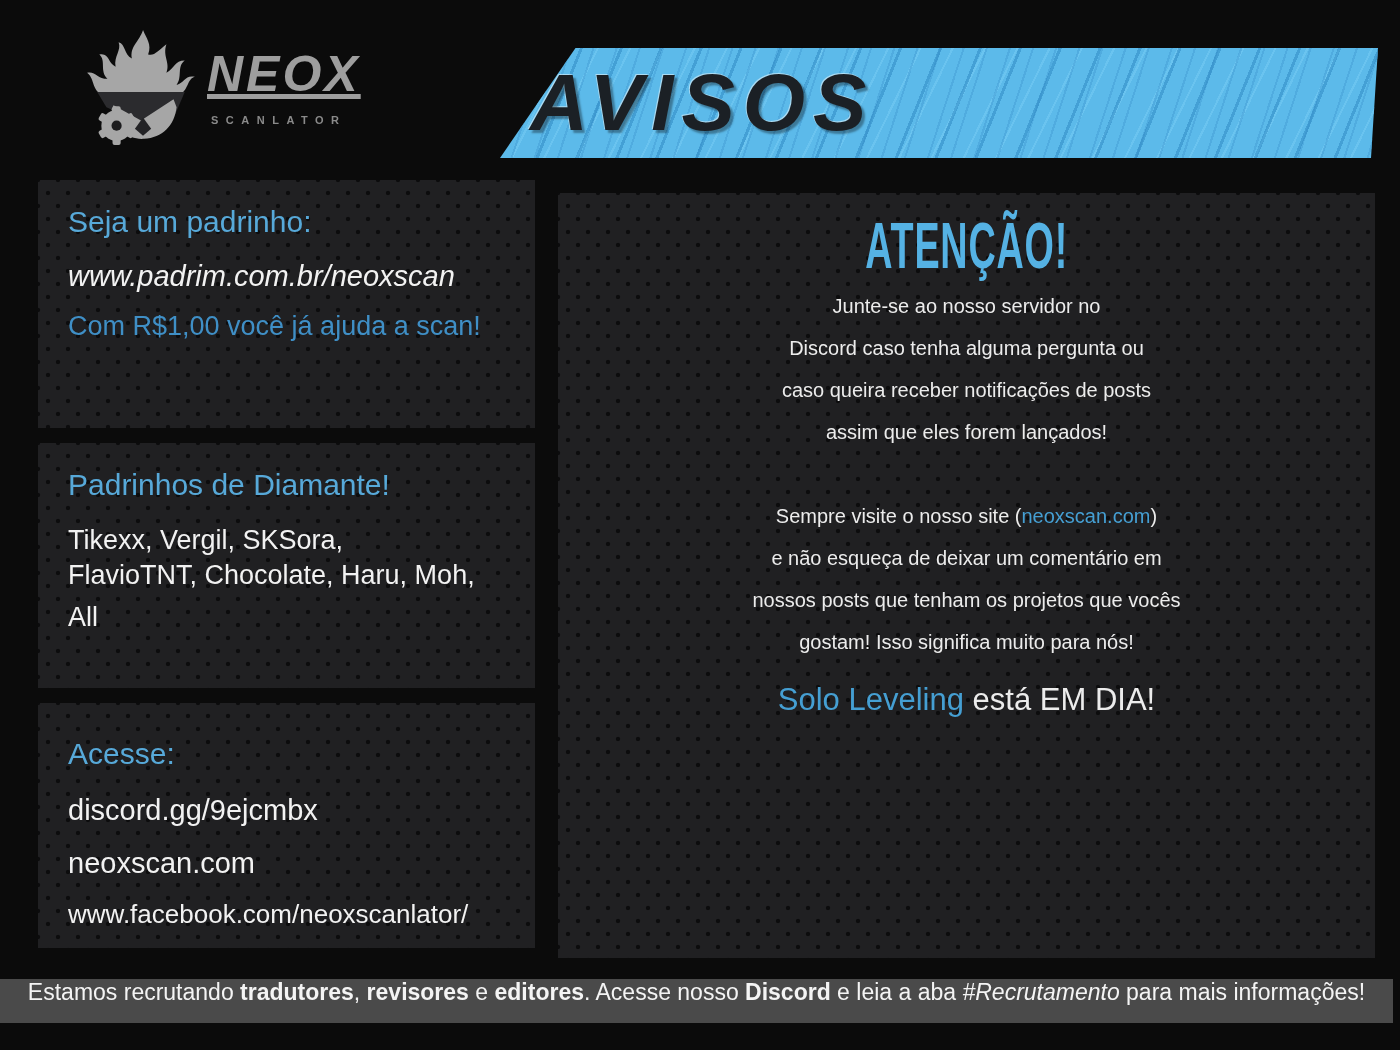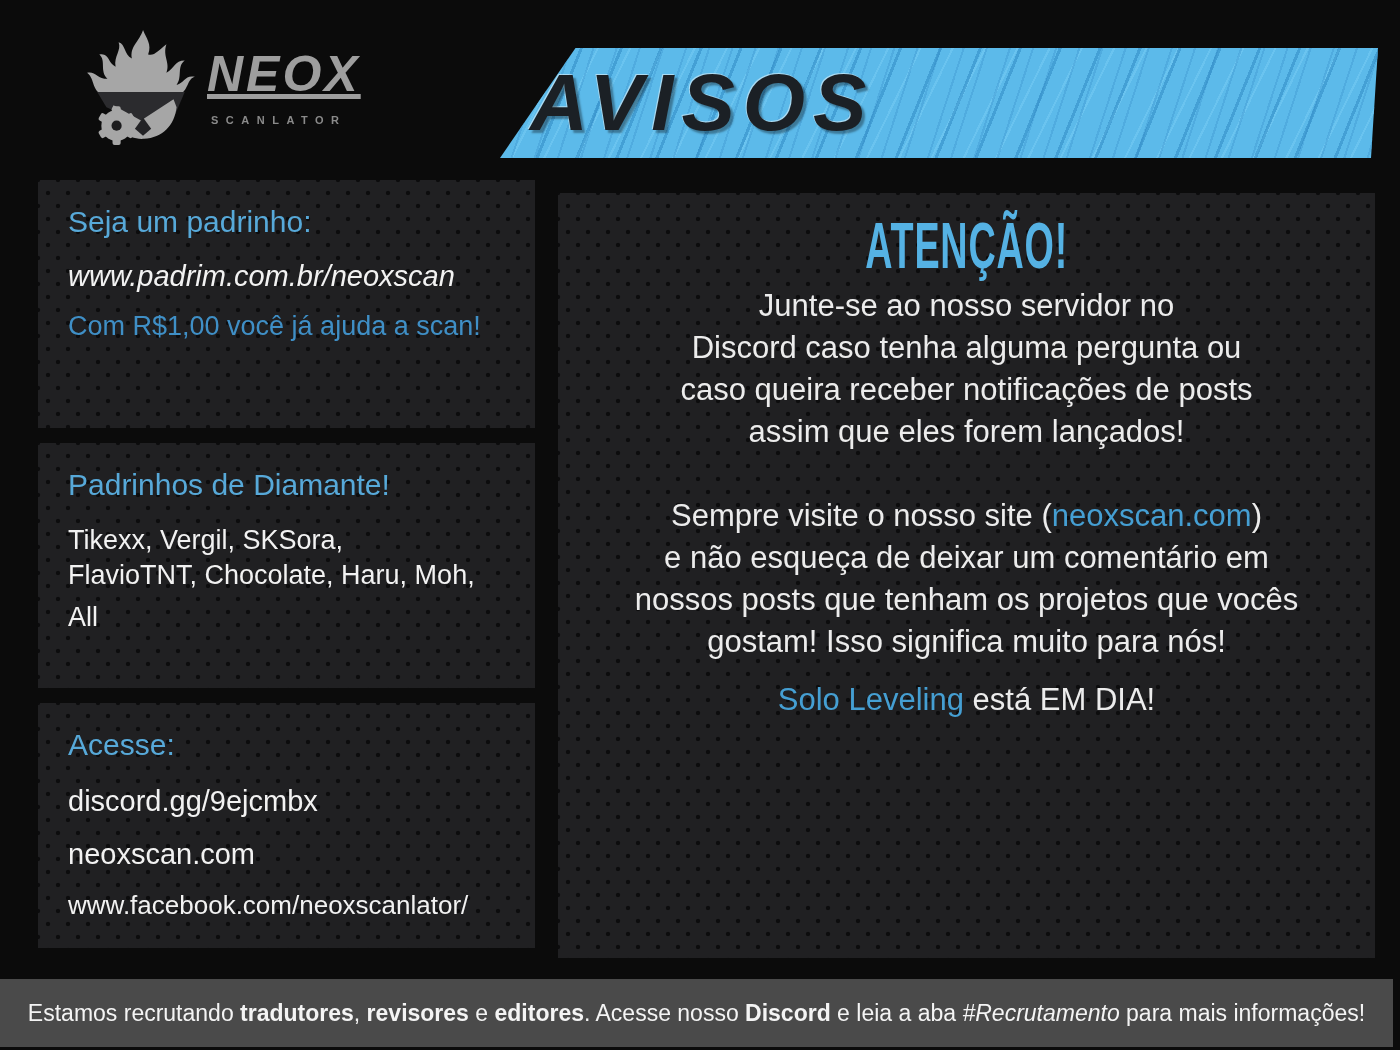--- a/index.html
+++ b/index.html
@@ -44,48 +44,48 @@
     background-image:
       radial-gradient(circle, #0c0c0d 1.8px, transparent 2.6px),
       radial-gradient(circle, #0c0c0d 1.8px, transparent 2.6px);
     background-size:20px 26px;
     background-position:0 0, 10px 13px;
     box-sizing:border-box;
   }
   .p-left{left:38px;width:497px;padding:24px 16px 0 30px;}
   #panel-padrinho{top:180px;height:248px;}
   #panel-diamante{top:443px;height:245px;}
-  #panel-acesse{top:703px;height:245px;padding-top:24px;}
+  #panel-acesse{top:703px;height:245px;padding-top:33px;}
   .h-blue{color:#57a9d9;font-size:30px;line-height:36px;}
   .url-white{color:#f2f2f2;font-style:italic;font-size:29px;line-height:40px;margin-top:16px;}
   .note-blue{color:#3f8fc6;font-size:27px;line-height:36px;margin-top:12px;}
   .names{color:#f2f2f2;font-size:27px;line-height:35px;margin-top:20px;}
   .link-line{color:#f2f2f2;font-size:29px;line-height:40px;margin-top:13px;}
   .link-line.first{margin-top:18px;}
   .link-line.small{font-size:26px;line-height:38px;margin-top:12px;}
   
   #panel-main{
     left:558px;top:193px;width:817px;height:765px;
     text-align:center;padding:12px 10px 0;
   }
   .attn-row{height:80px;display:flex;align-items:center;justify-content:center;}
   .attn{
     display:inline-block;color:#55b2e4;font-weight:bold;
     font-size:46px;letter-spacing:1px;
     transform:scaleY(1.42) scaleX(0.82);
   }
-  .para{color:#ececec;font-size:31px;line-height:42px;}
+  .para{color:#ececec;font-size:20px;line-height:42px;}
   .para.second{margin-top:42px;}
   .inline-link{color:#459fd3;}
   .status-line{margin-top:16px;font-size:31px;line-height:42px;color:#ececec;}
   .status-title{color:#459fd3;}
   
   .footer{
-    position:absolute;left:0;top:979px;width:1393px;height:68px;
-    background:#4a4a4a;display:flex;align-items:center;justify-content:center;
+    position:absolute;left:0;top:979px;width:1393px;height:44px;
+    background:#4a4a4a;display:flex;align-items:flex-start;justify-content:center;
     color:#f4f4f4;font-size:23px;white-space:pre-wrap;
   }
   .footer .b{font-weight:bold;}
   .footer .i{font-style:italic;}
 </style>
 </head>
 <body>
 
 <div class="page">
 

